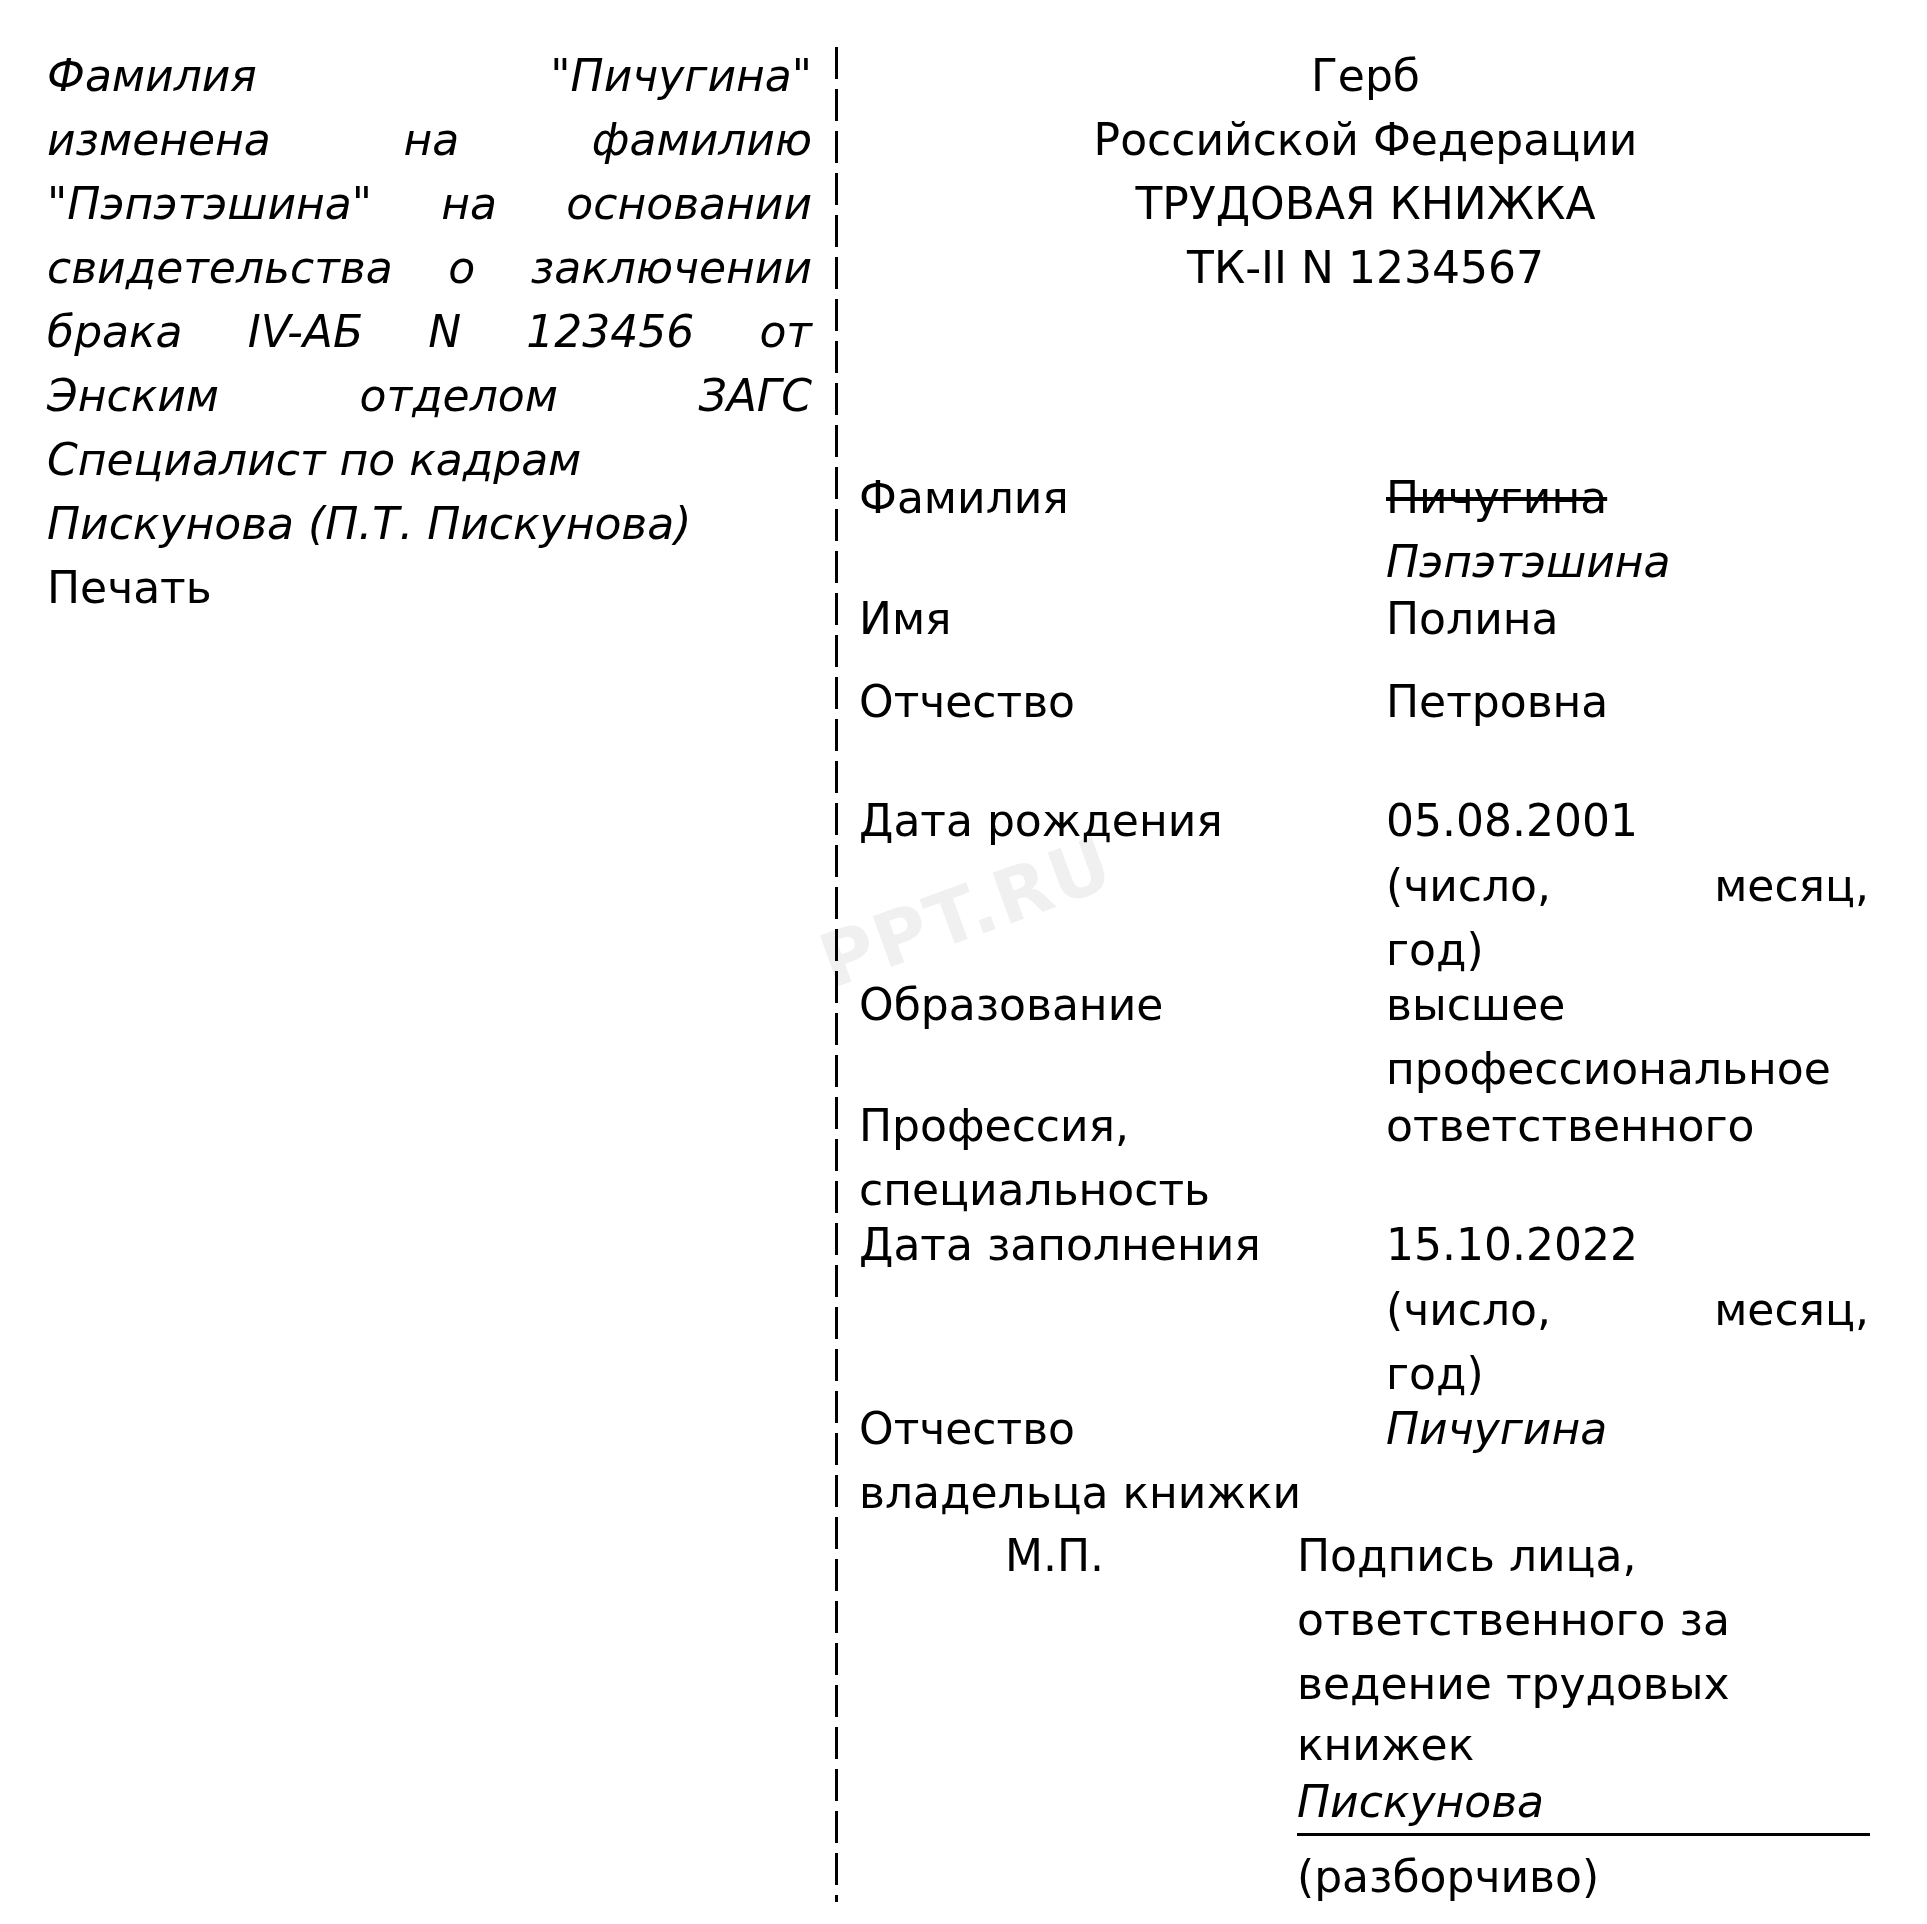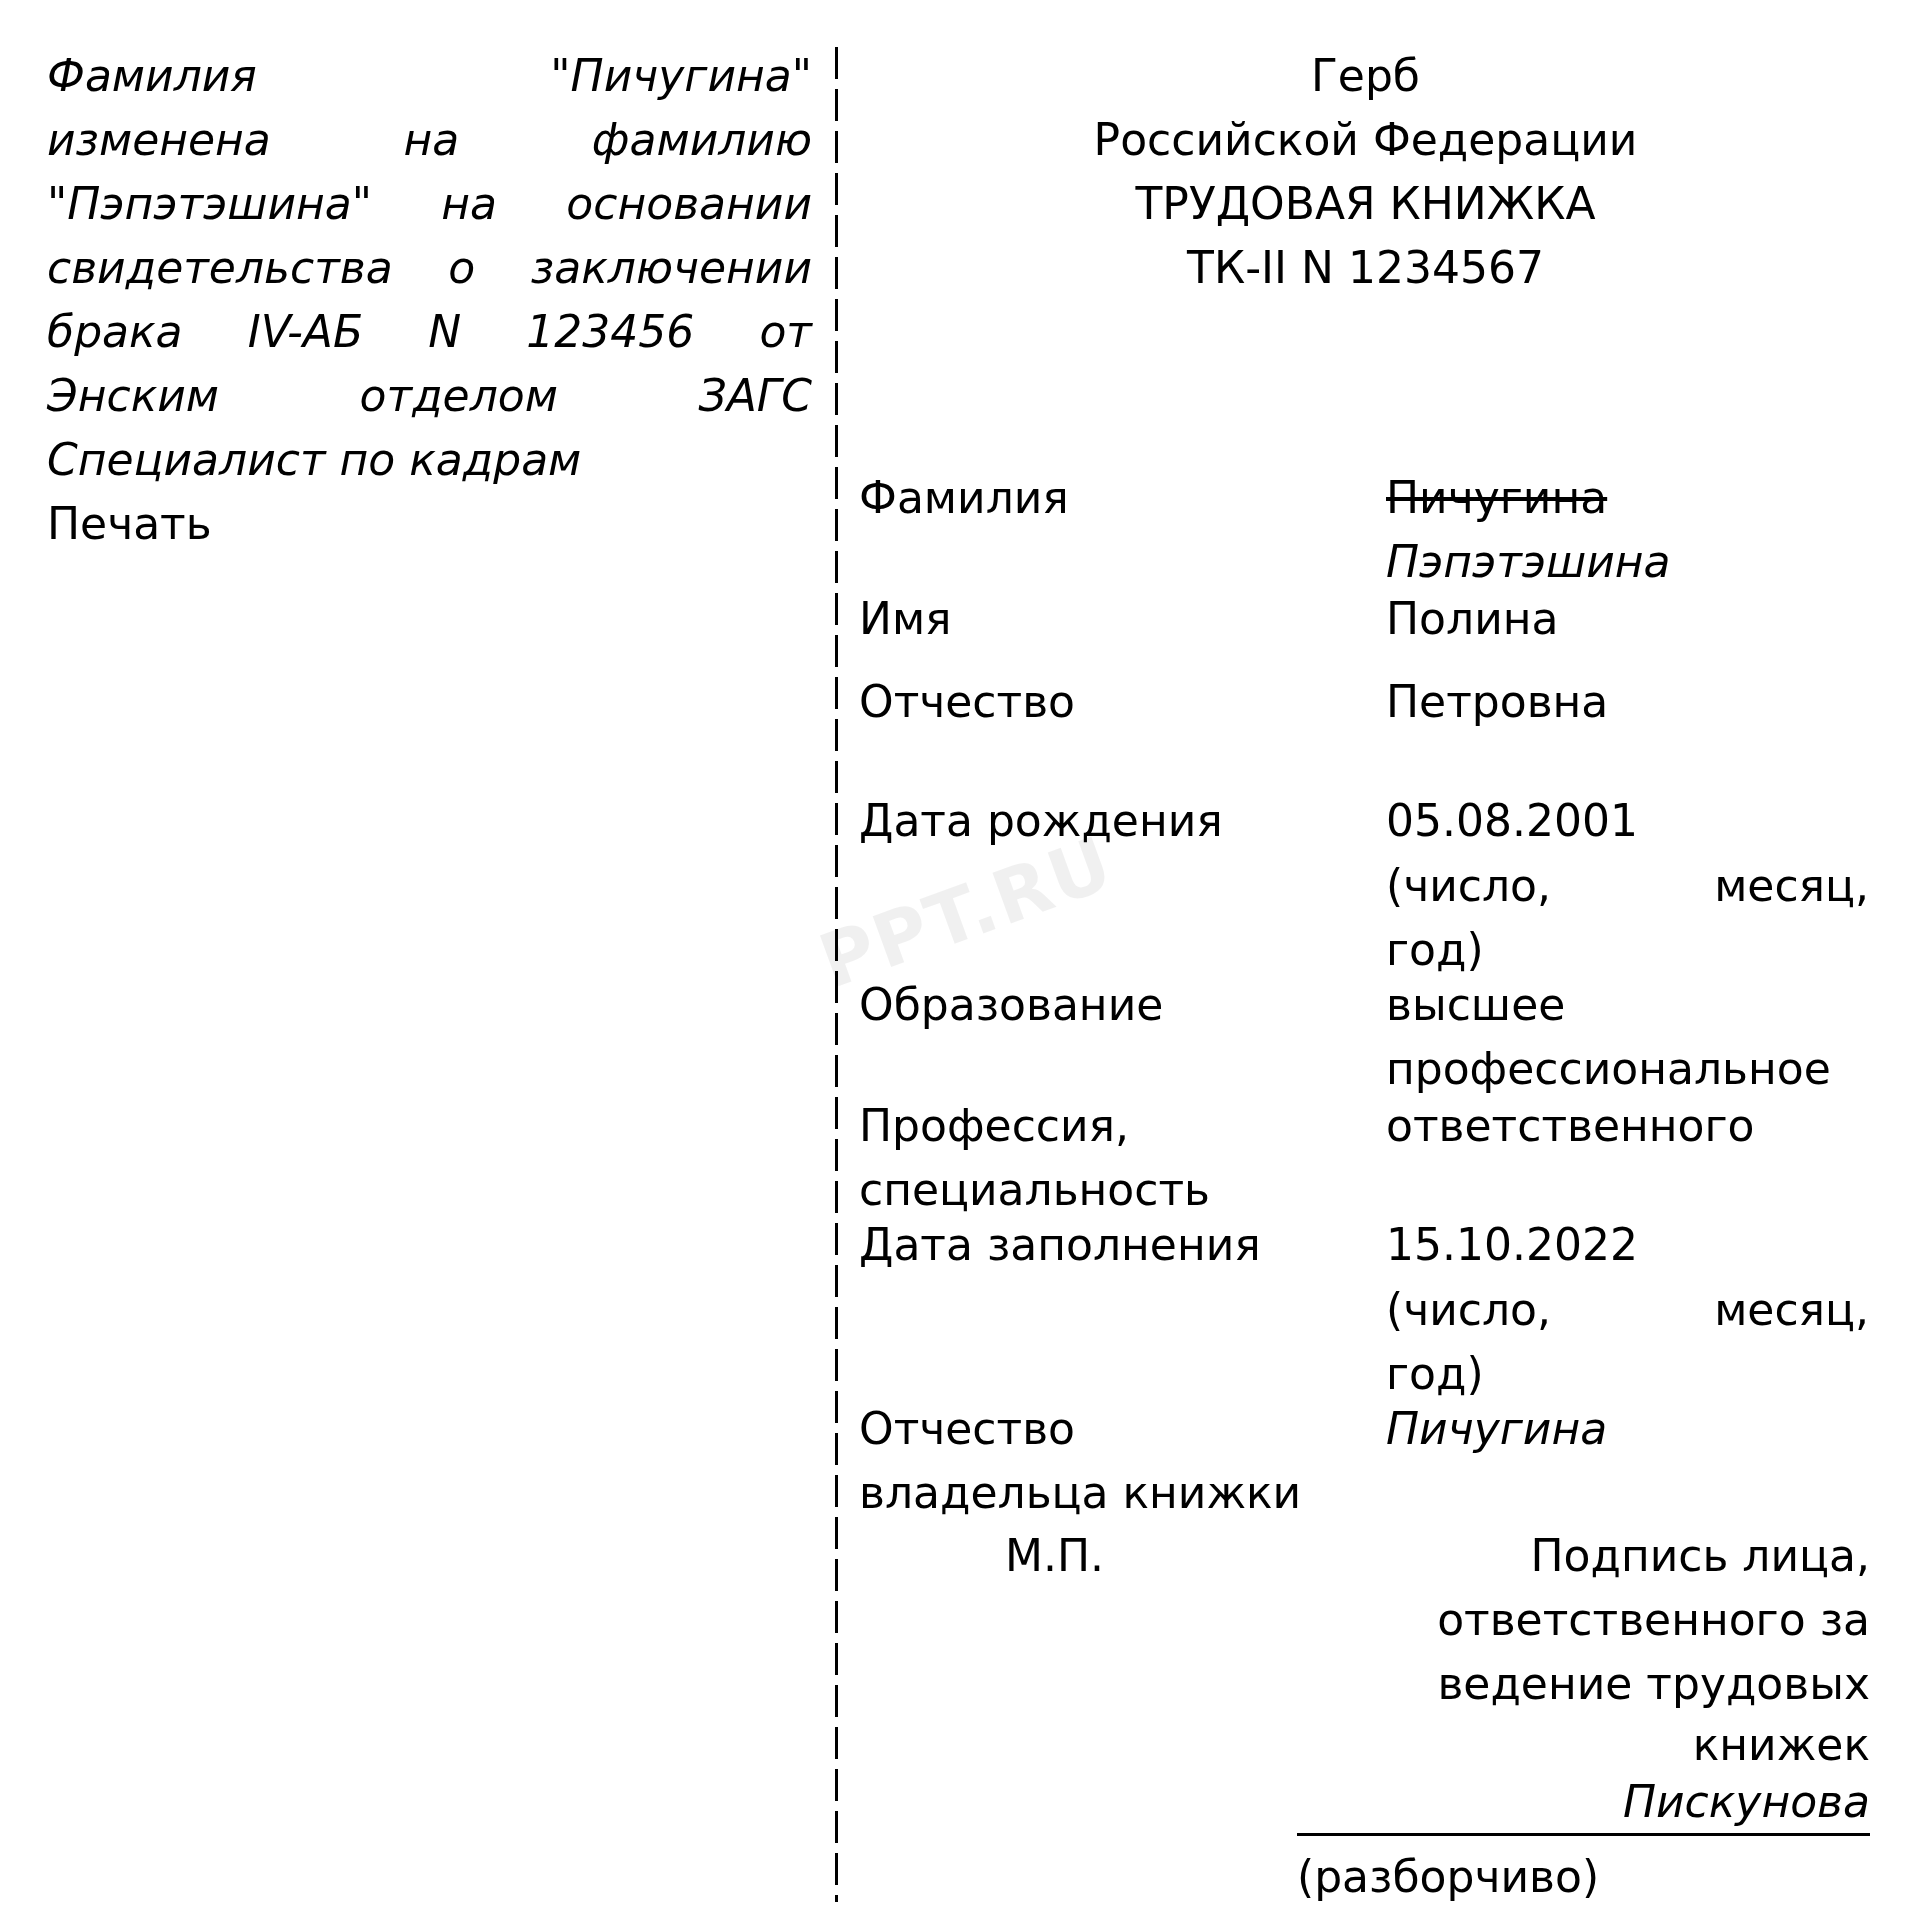--- a/index.html
+++ b/index.html
@@ -21,21 +21,21 @@
   .header {
     position: absolute; left: 852px; top: 44px; width: 1027px; text-align: center;
   }
   .header div { display: block; }
   .field-label { position: absolute; left: 859px; }
   .field-value { position: absolute; left: 1386px; width: 483px; }
   .field-value.just { text-align: justify; text-align-last: justify; }
   .italic { font-style: italic; }
   .strike { text-decoration: line-through; }
   .sig-block {
-    position: absolute; left: 1297px; top: 1524px; width: 573px; text-align: right;
+    position: absolute; left: 1297px; top: 1524px; width: 573px; text-align: left;
   }
   .sig-line {
     position: absolute; left: 1297px; top: 1833px; width: 573px; height: 2.8px; background: #000;
   }
   .sig-caption {
     position: absolute; left: 1297px; top: 1845px; width: 573px; text-align: left;
   }
   .mp { position: absolute; left: 1005px; top: 1524px; }
   .watermark {
     position: absolute; left: 814px; top: 880px; font-size: 74px; font-weight: bold;
@@ -48,20 +48,21 @@
 <div class="watermark">PPT.RU</div>
 
 <div class="left-col">
   <span class="it">Фамилия "Пичугина"</span>
   <span class="it">изменена на фамилию</span>
   <span class="it">"Пэпэтэшина" на основании</span>
   <span class="it">свидетельства о заключении</span>
   <span class="it">брака IV-АБ N 123456 от</span>
   <span class="it">Энским отделом ЗАГС</span>
   <span class="it nojust">Специалист по кадрам</span>
+  <span class="it nojust">Пискунова (П.Т. Пискунова)</span>
   <span class="plain">Печать</span>
 </div>
 
 <div class="divider"></div>
 
 <div class="header">
   <div>Герб</div>
   <div>Российской Федерации</div>
   <div>ТРУДОВАЯ КНИЖКА</div>
   <div>ТК-II N 1234567</div>

